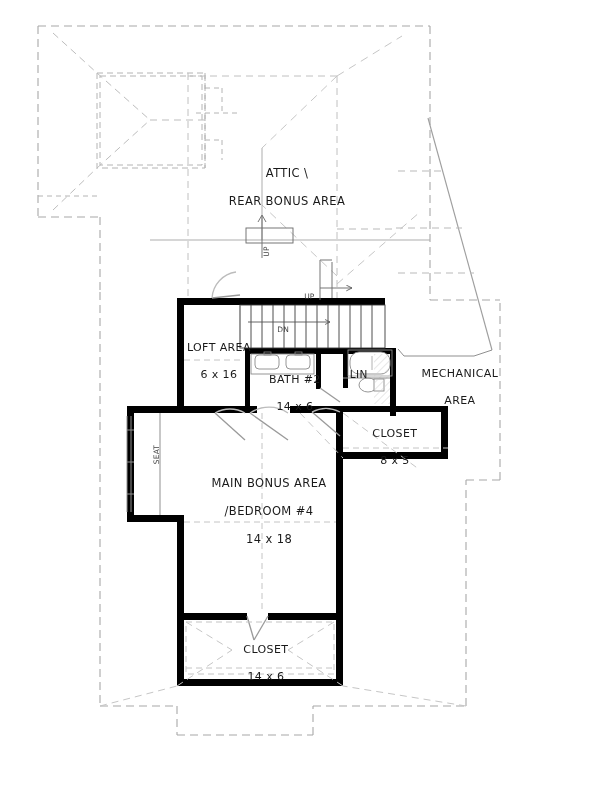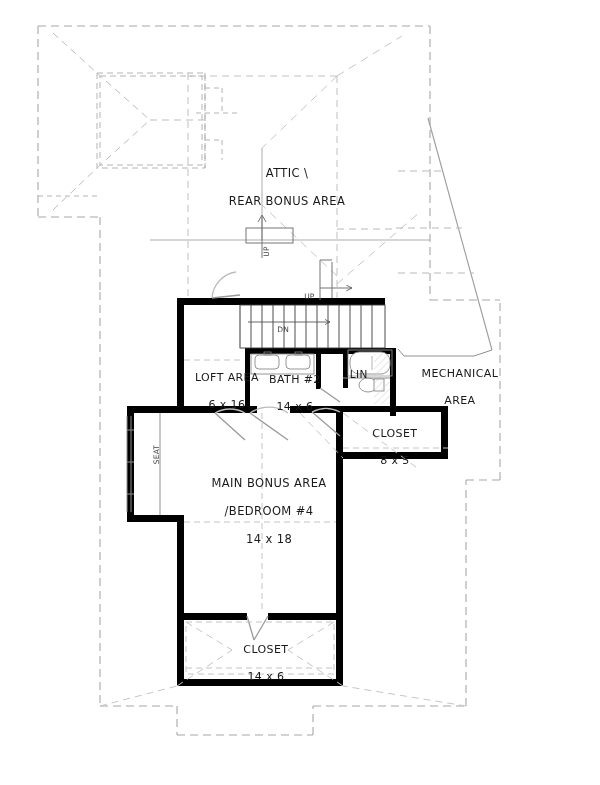--- a/index.html
+++ b/index.html
@@ -259,21 +259,21 @@
     <path d="M240 305 L240 348"></path>
   </g>
 
 </svg>
 
 <div class="lbl big center" style="left:283px;top:152px;text-align:center;">
   <span>ATTIC \</span><br>
   <span>REAR BONUS AREA</span>
 </div>
 
-<div class="lbl mid center" style="left:215px;top:358px;margin-left:8px;">
+<div class="lbl mid center" style="left:215px;top:328px;">
   <span>LOFT AREA</span><br>
   <span>6 x 16</span>
 </div>
 
 <div class="lbl mid center" style="left:291px;top:360px;">
   <span>BATH #2</span><br>
   <span>14 x 6</span>
 </div>
 
 <div class="lbl sm center" style="left:331px;top:355px;margin-left:24px;">

